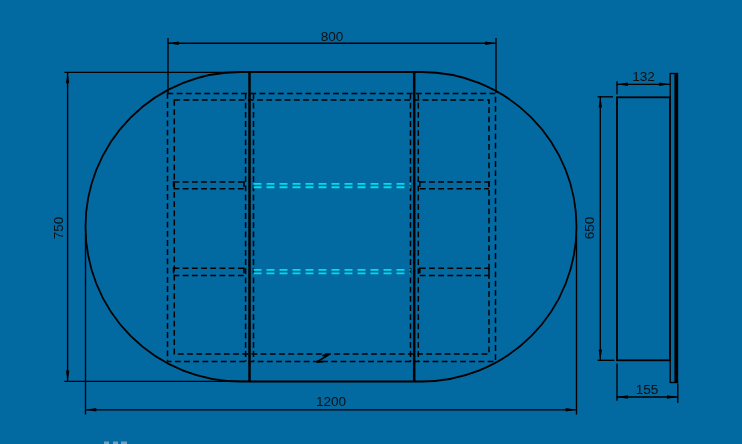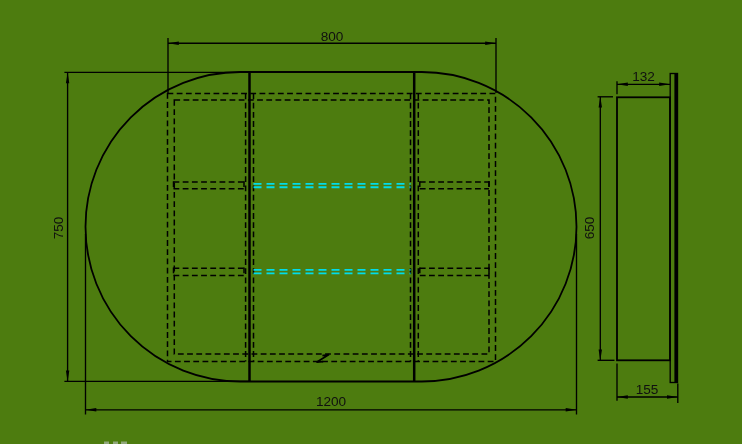--- a/index.html
+++ b/index.html
@@ -1,16 +1,16 @@
 <!DOCTYPE html>
 <html><head>
 <meta charset="utf-8">
 <style>
   html,body{margin:0;padding:0;background:#fff;}
-  .wrap{width:742px;height:444px;position:relative;background:#4d7c0f;overflow:hidden;}
+  .wrap{width:742px;height:444px;position:relative;background:#0369a1;overflow:hidden;}
   svg{display:block;}
   text{font-family:"Liberation Sans",sans-serif;fill:#101010;}
 </style>
 </head>
 <body>
 <div class="wrap">
 <svg width="742" height="444" viewBox="0 0 742 444" fill="none" stroke-linecap="butt">
 
   <rect x="85.5" y="72" width="491" height="309.5" rx="154.75" ry="154.75" stroke="#000" stroke-width="1.8"></rect>
 

